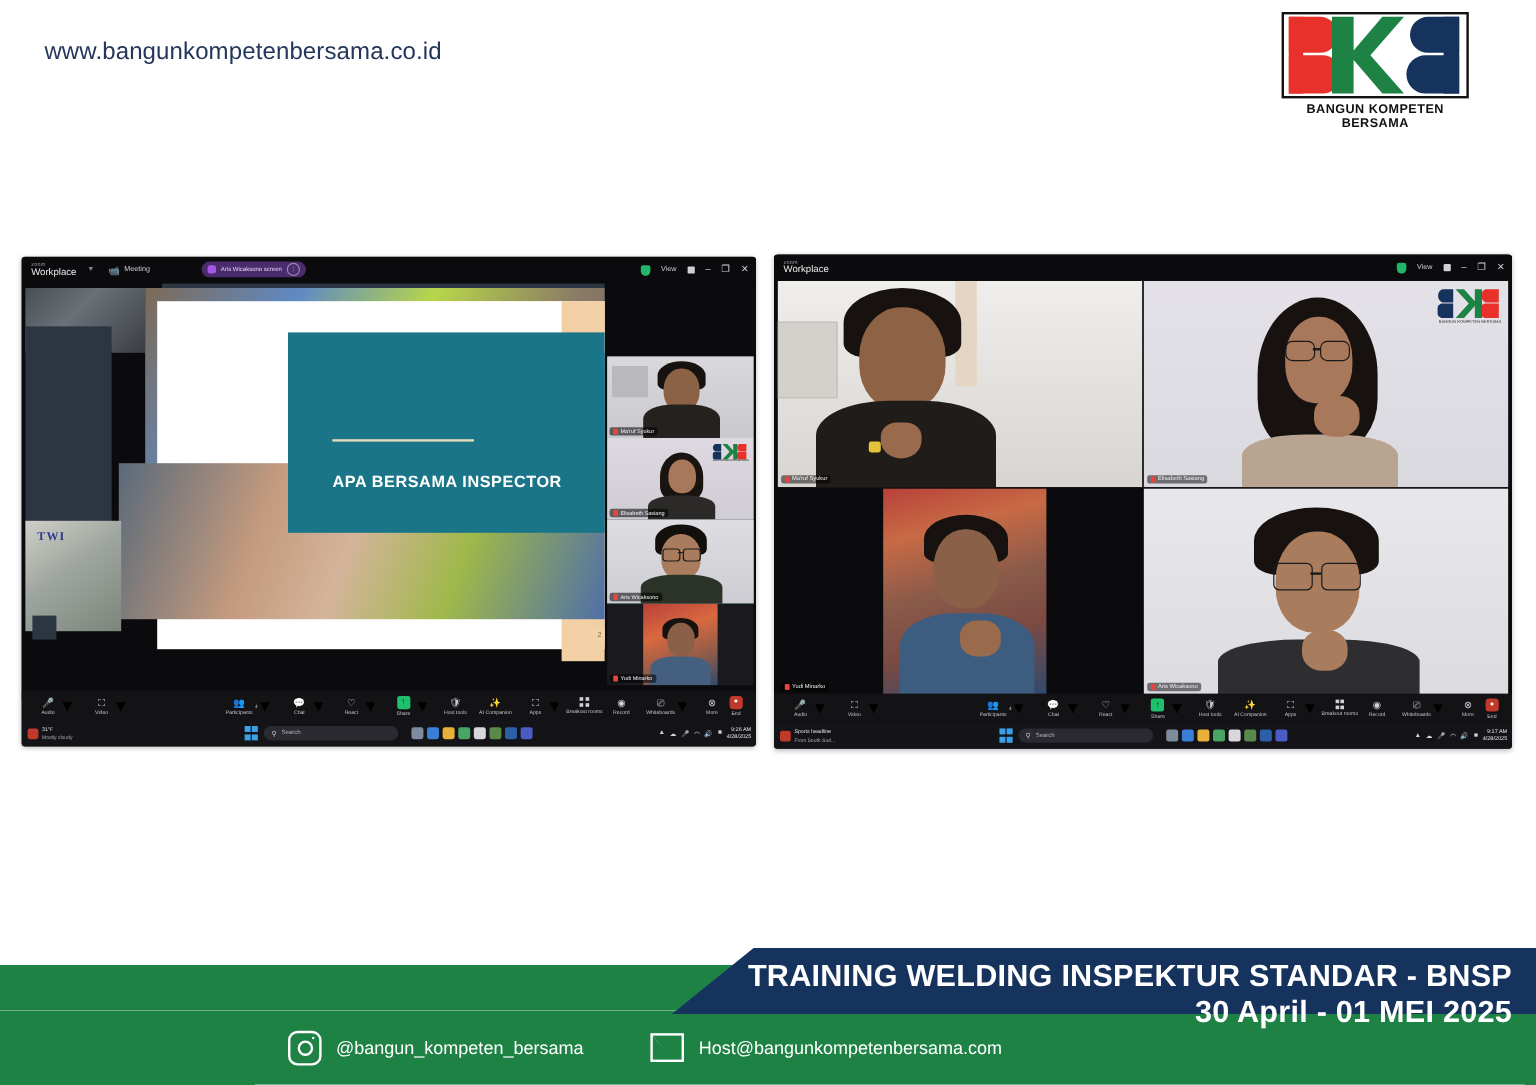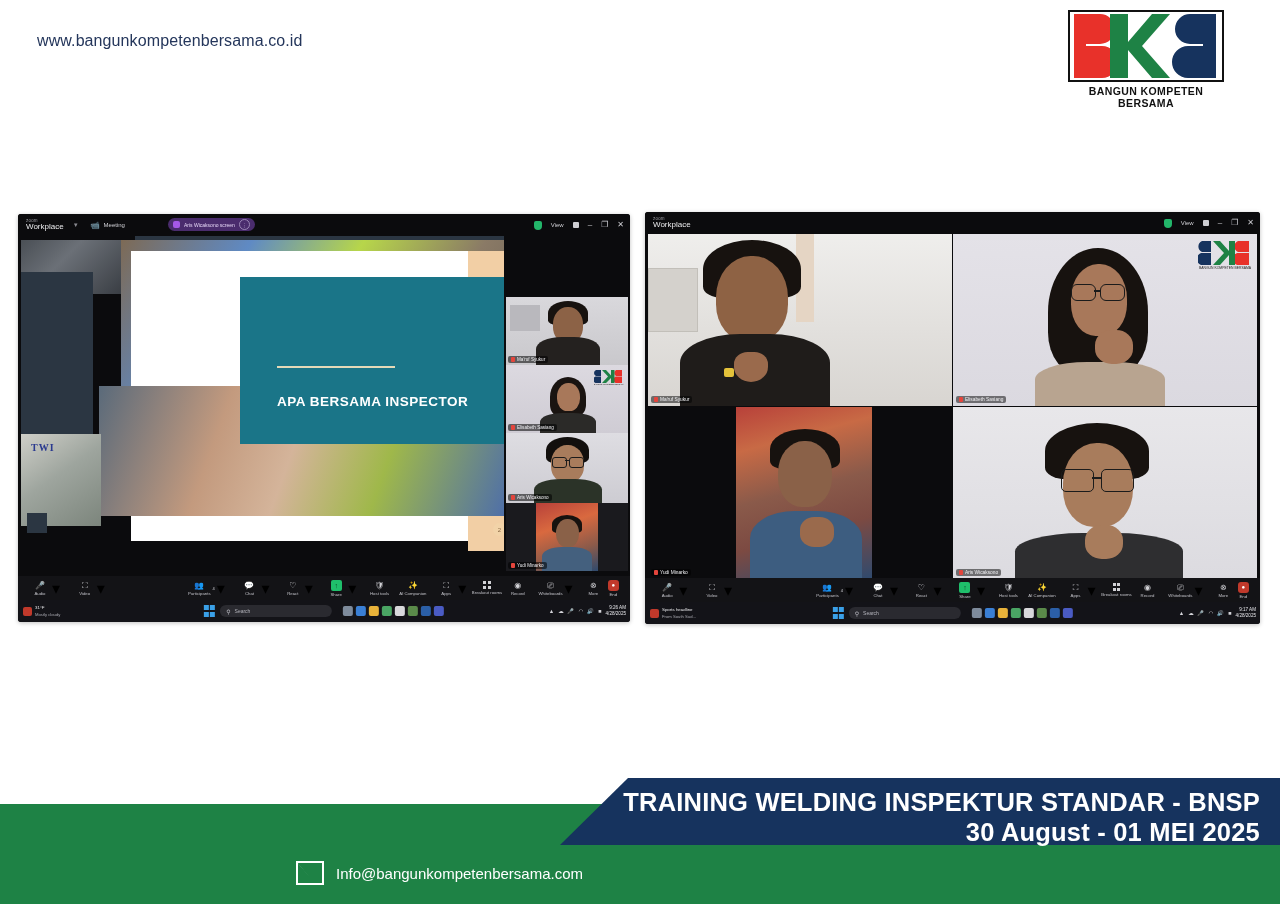--- a/index.html
+++ b/index.html
@@ -6,21 +6,21 @@
   body{
     width:1280px;height:904px;
     background:#ffffff;
     font-family:"Liberation Sans",sans-serif;
     overflow:hidden;position:relative;
   }
 
   
   .site-url{
     position:absolute;left:37px;top:32px;
-    font-size:16px;color:#24365b;letter-spacing:.1px;
+    font-size:20px;color:#24365b;letter-spacing:.1px;
     font-family:"Liberation Sans",sans-serif;
   }
 
   .logo-wrap{position:absolute;right:56px;top:10px;width:156px;height:92px;}
   .logo-box{
     position:relative;width:156px;height:72px;background:#ffffff;
     border:2px solid #111;box-sizing:border-box;overflow:hidden;
   }
   .logo-b1{position:absolute;left:0;top:0;width:52px;height:68px;}
   .logo-k{position:absolute;left:38px;top:0;width:62px;height:68px;}
@@ -180,21 +180,21 @@
   .cell .nm{
     position:absolute;left:3px;bottom:3px;display:flex;align-items:center;gap:2px;
     background:rgba(0,0,0,.5);padding:1px 3px;border-radius:2px;
   }
   .cell .nm .mic{width:4px;height:5px;background:#e4453c;border-radius:1px;}
   .cell .nm .t{font-size:4.8px;color:#f0f0f3;white-space:nowrap;}
 
   
   .deco{position:absolute;left:0;bottom:0;width:1280px;height:320px;overflow:hidden;pointer-events:none;}
   .banner-title{
-    position:absolute;right:0;bottom:59px;height:67px;width:720px;z-index:5;
+    position:absolute;right:0;bottom:59px;height:55px;width:720px;z-index:5;
   }
   .banner-bg{
     position:absolute;inset:0;background:#16335e;
     clip-path:polygon(68px 0,100% 0,100% 100%,0 100%);
   }
   .banner-l1{
     position:absolute;right:20px;top:10px;font-size:25.5px;font-weight:bold;
     color:#ffffff;letter-spacing:.2px;white-space:nowrap;
   }
   .banner-l2{
@@ -782,28 +782,34 @@
     <div class="d-navy"></div>
     <div class="d-red"></div>
   </div>
 </div>
 
 <div class="footer-green-up"></div>
 
 <div class="banner-title">
   <div class="banner-bg"></div>
   <div class="banner-l1">TRAINING WELDING INSPEKTUR STANDAR - BNSP</div>
-  <div class="banner-l2">30 August - 01 MEI 2025</div>
+  <div class="banner-l2">30 April - 01 MEI 2025</div>
 </div>
 
 <div class="footer-green"></div>
 
 <div class="footer">
   <div style="width:240px;"></div>
+  <div class="fitem">
+    <span class="ficon">
+        <span class="ig-icon"></span>
+      </span>
+    <span class="tx">@bangun_kompeten_bersama</span>
+  </div>
   <div style="width:56px;"></div>
   <div class="fitem">
     <span class="ficon">
         <span class="mail-icon"></span>
       </span>
-    <span class="tx">Info@bangunkompetenbersama.com</span>
+    <span class="tx">Host@bangunkompetenbersama.com</span>
   </div>
   <div style="width:58px;"></div>
 </div>
 
 </body></html>

